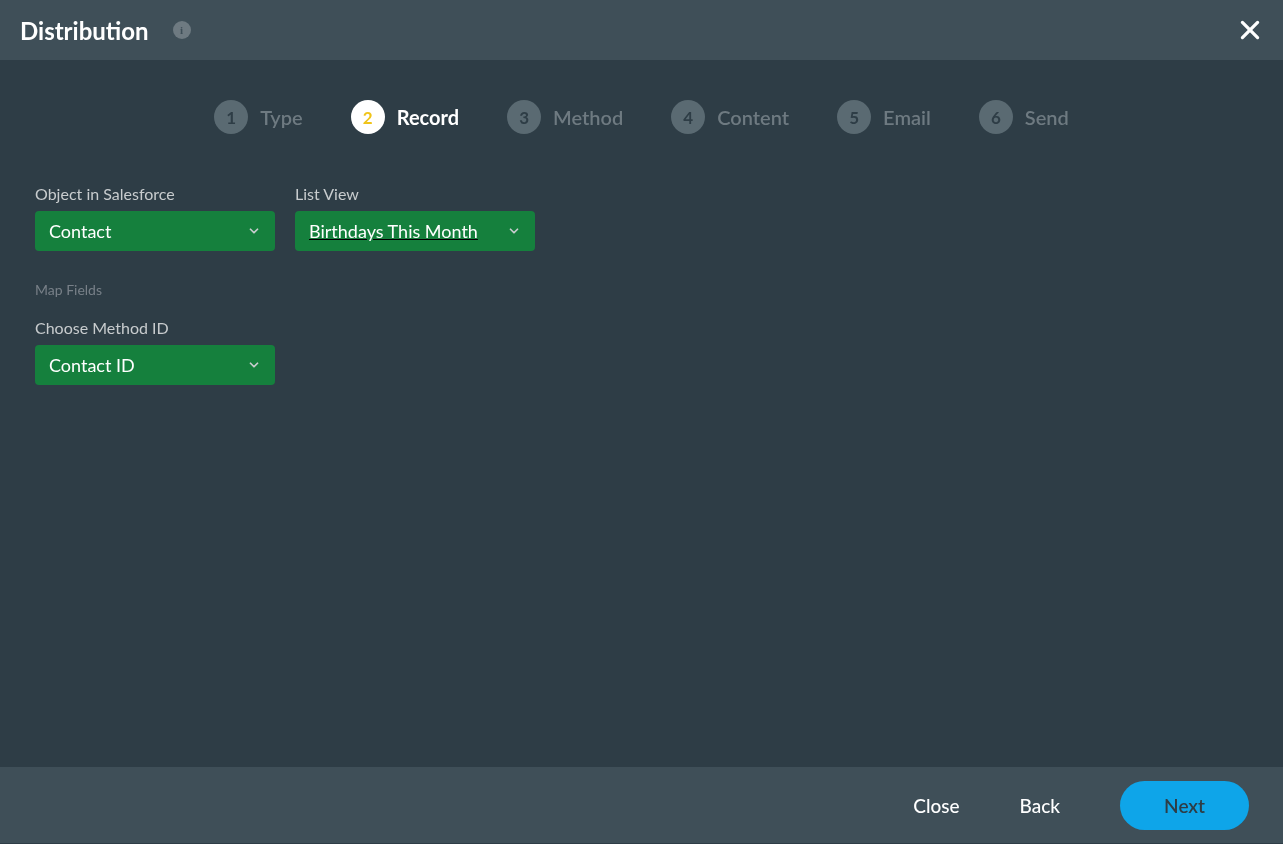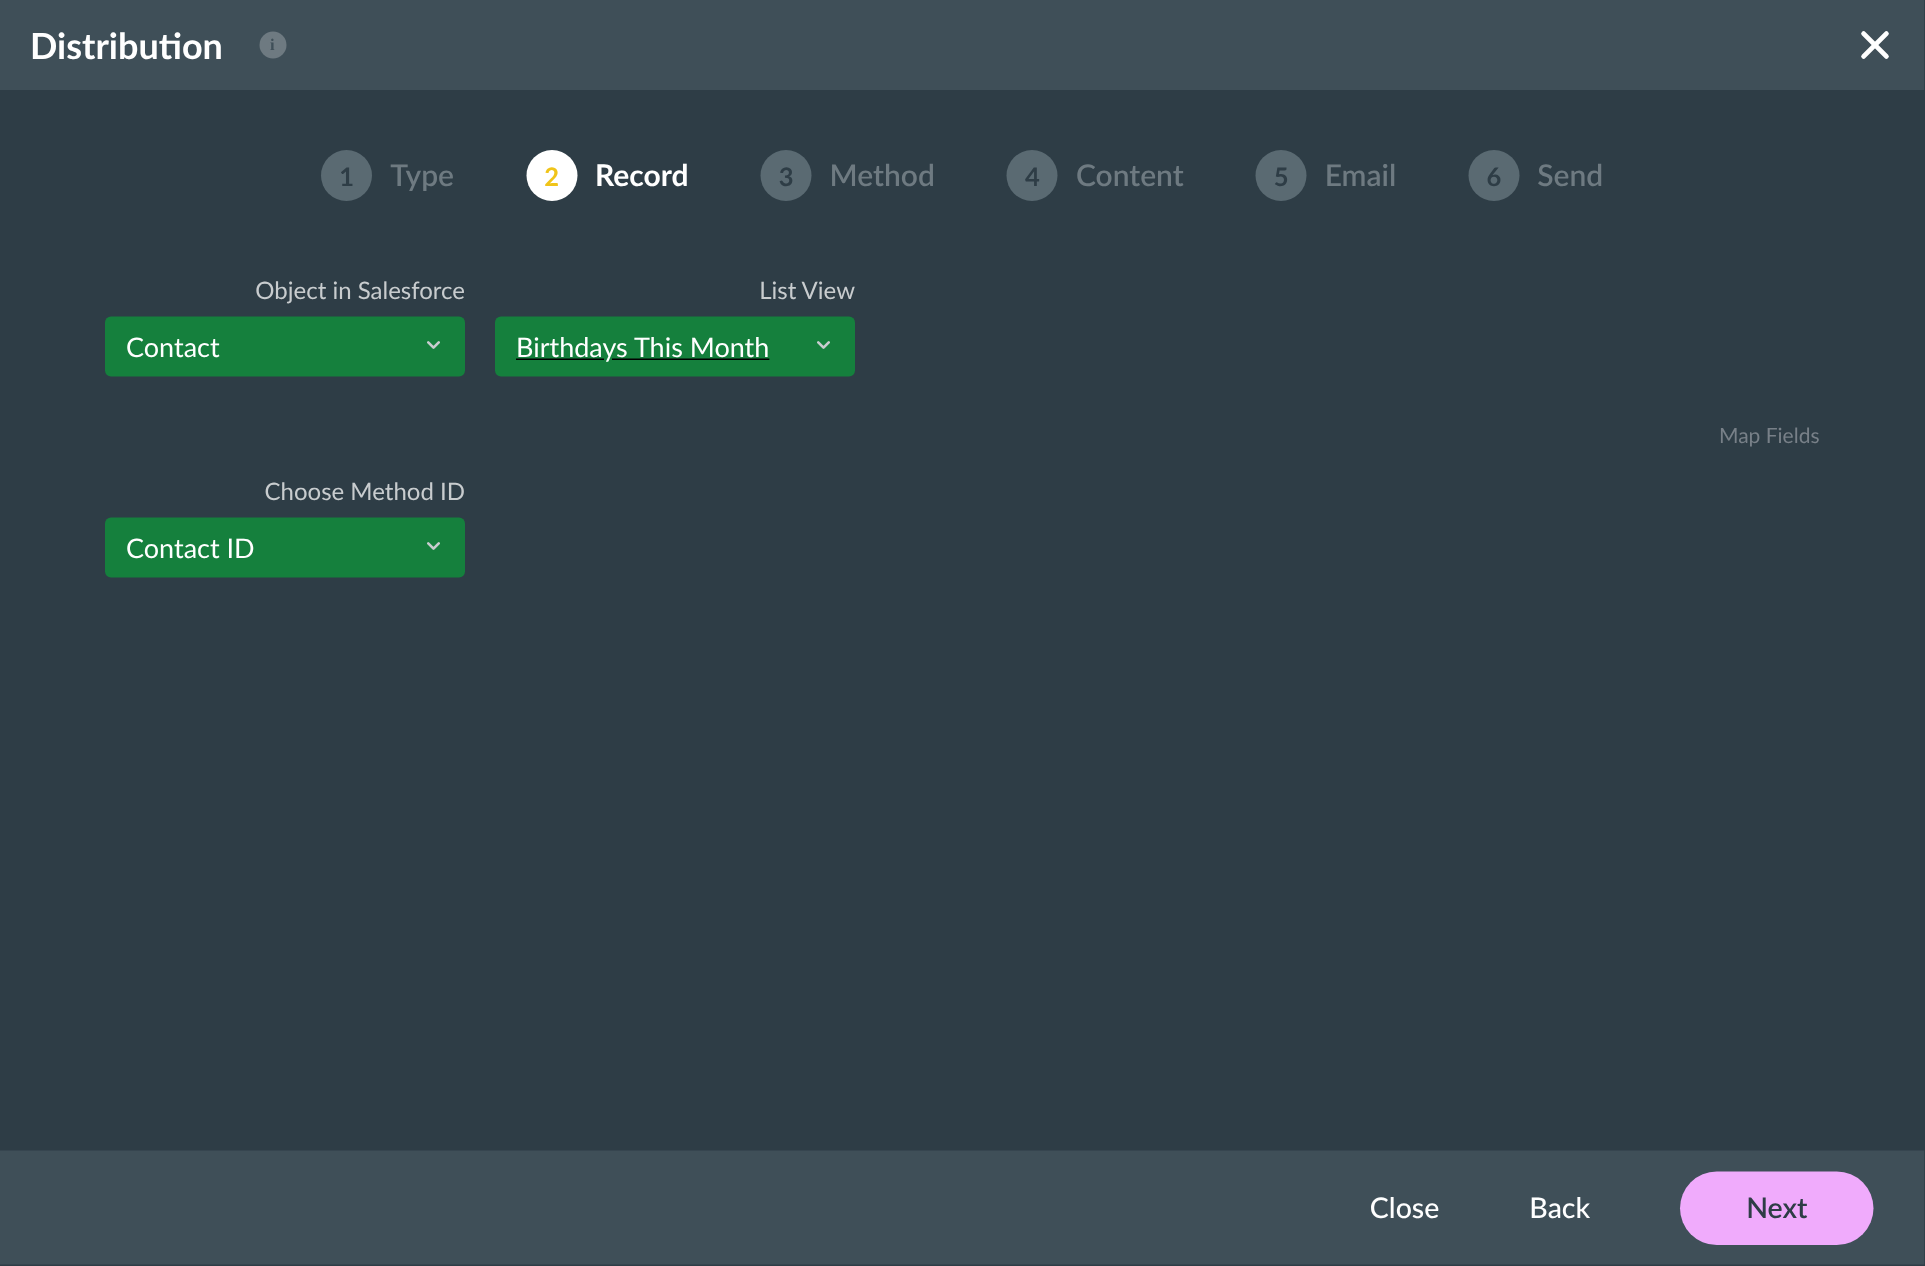--- a/index.html
+++ b/index.html
@@ -89,22 +89,21 @@
     }
     .step.active .step-circle {
       background: #ffffff;
       color: #f0c419;
     }
     .step.active .step-label {
       color: #ffffff;
       font-weight: 700;
     }
     .form-area {
-      padding: 0 70px;
-      text-align: right;
+      padding: 0 35px;
     }
     .form-row {
       display: flex;
       gap: 20px;
       margin-bottom: 30px;
     }
     .form-group {
       display: flex;
       flex-direction: column;
       gap: 8px;
@@ -161,21 +160,21 @@
     }
     .footer-btn {
       color: #ffffff;
       font-size: 19px;
       font-weight: 500;
       cursor: pointer;
       background: none;
       border: none;
     }
     .footer-btn-primary {
-      background: #f0abfc;
+      background: #0ea5e9;
       color: #2e3d46;
       font-size: 19px;
       font-weight: 600;
       border: none;
       border-radius: 26px;
       padding: 13px 44px;
       cursor: pointer;
       text-align: right;
     }
   </style>

